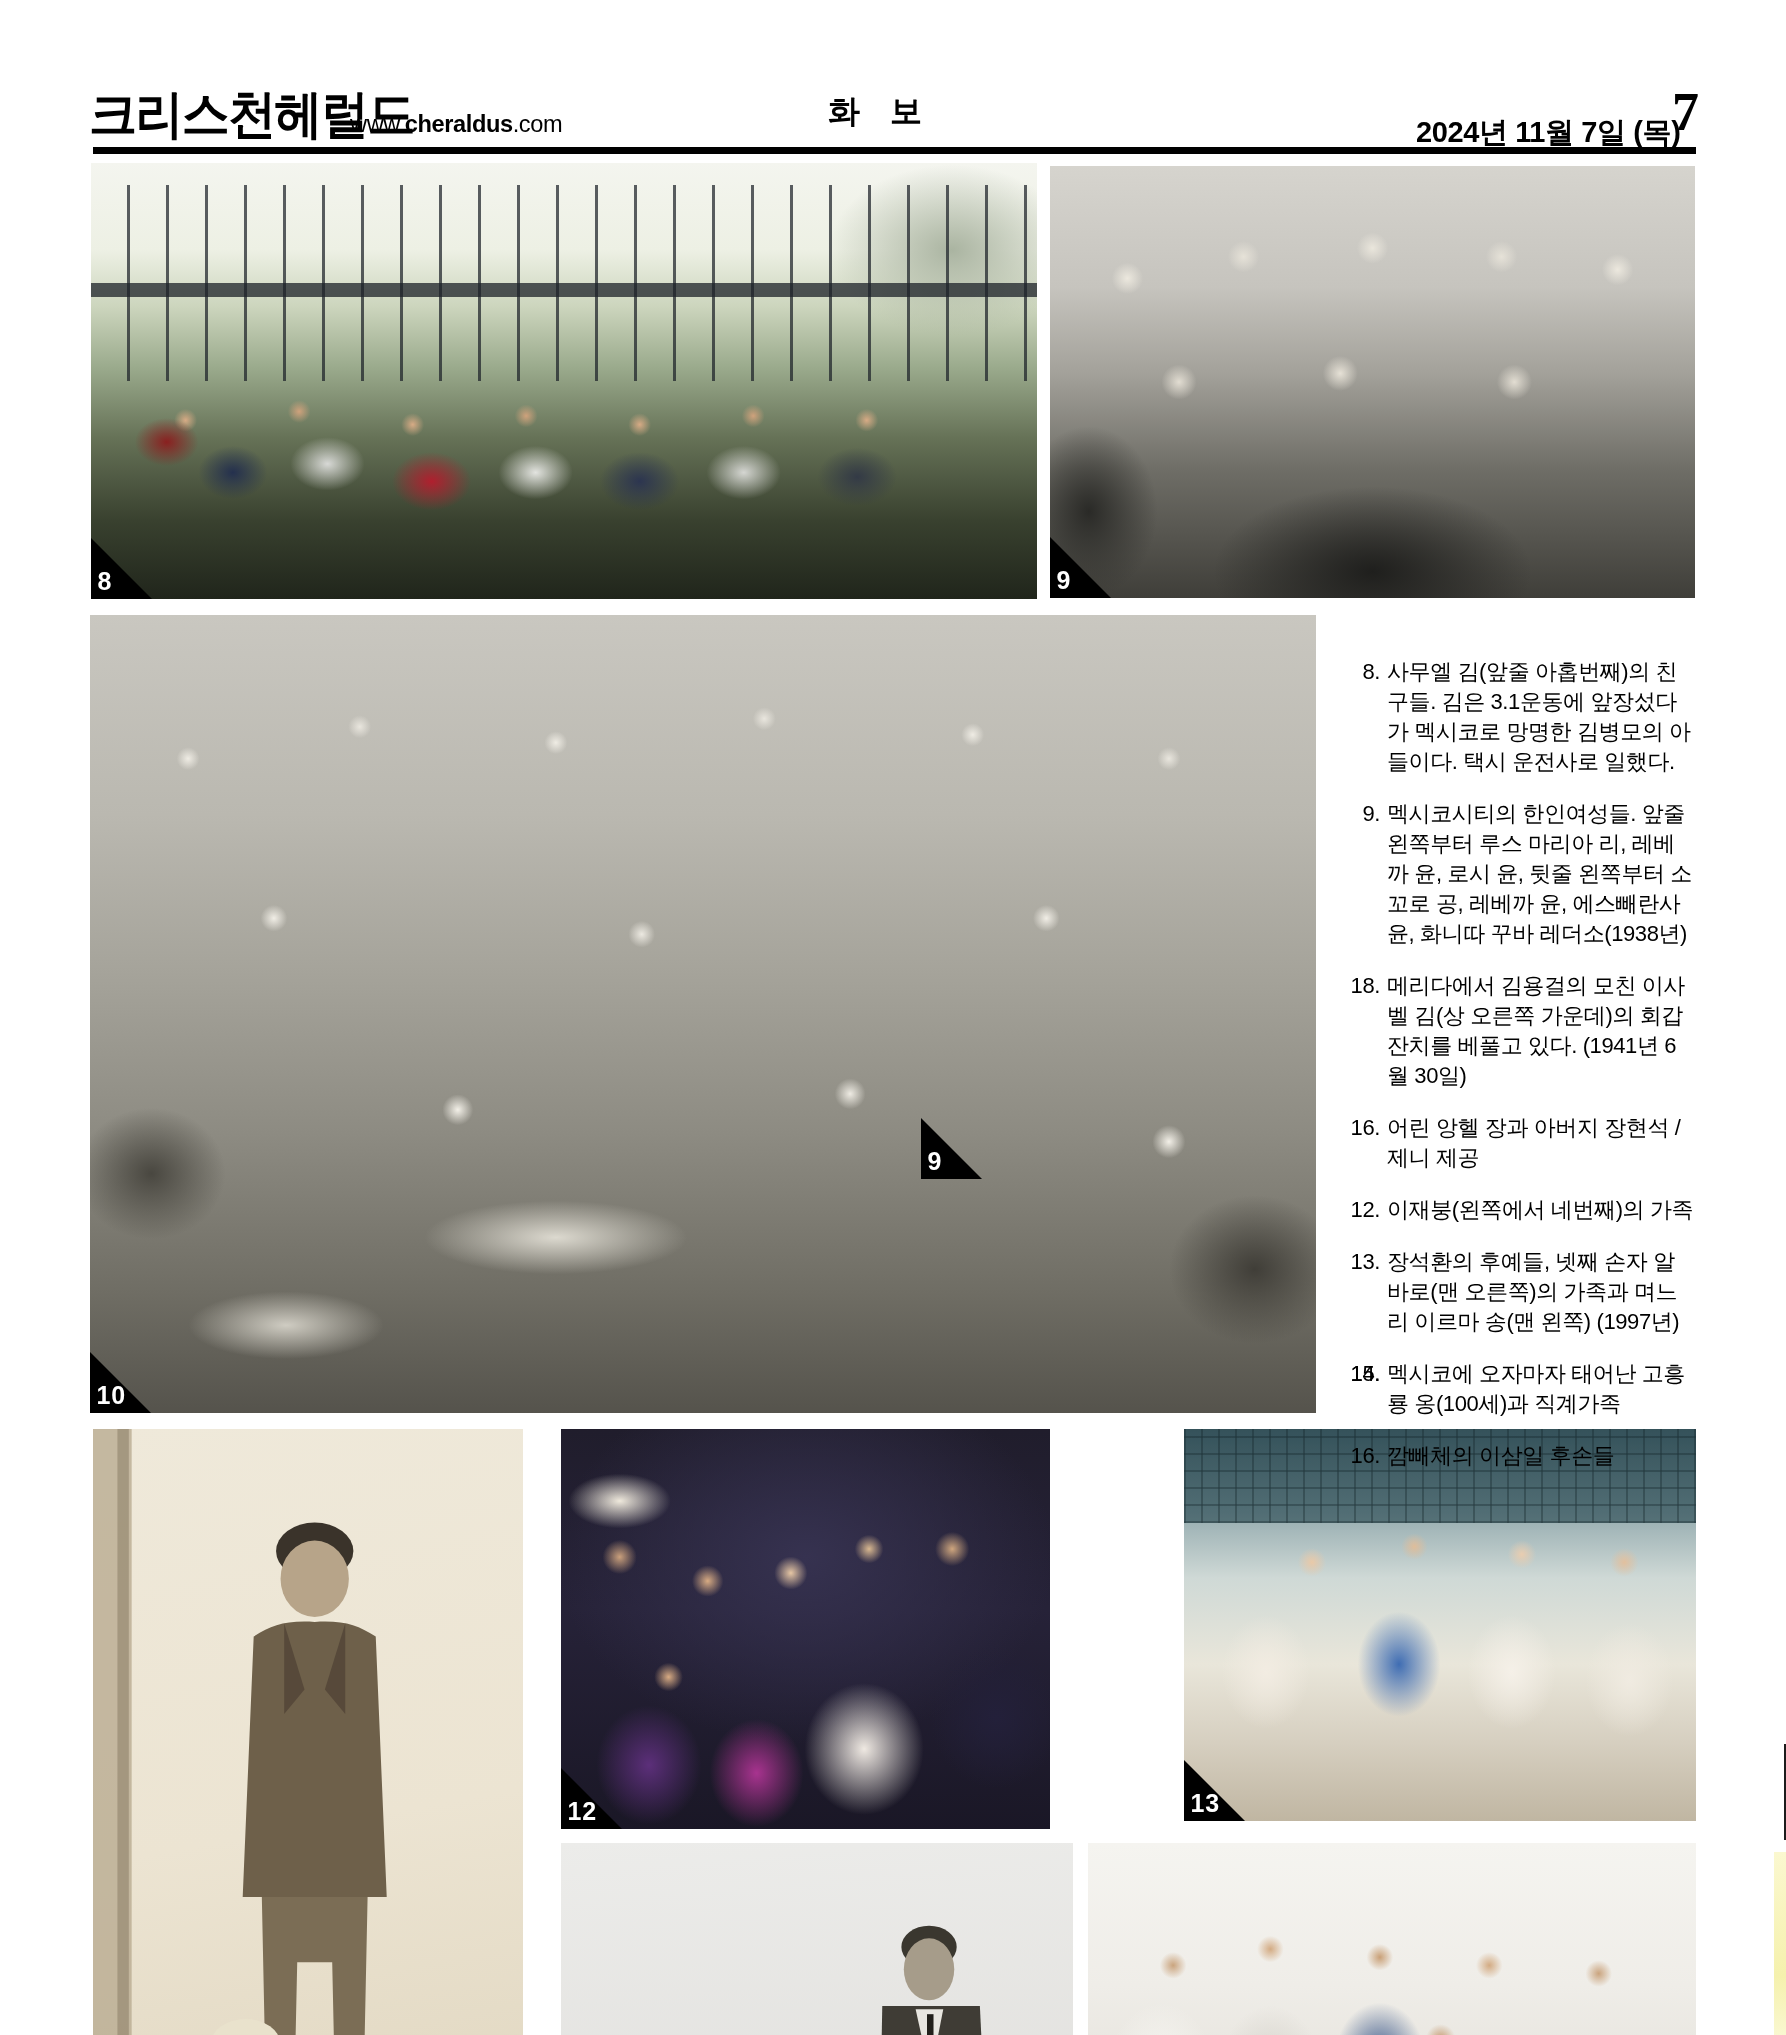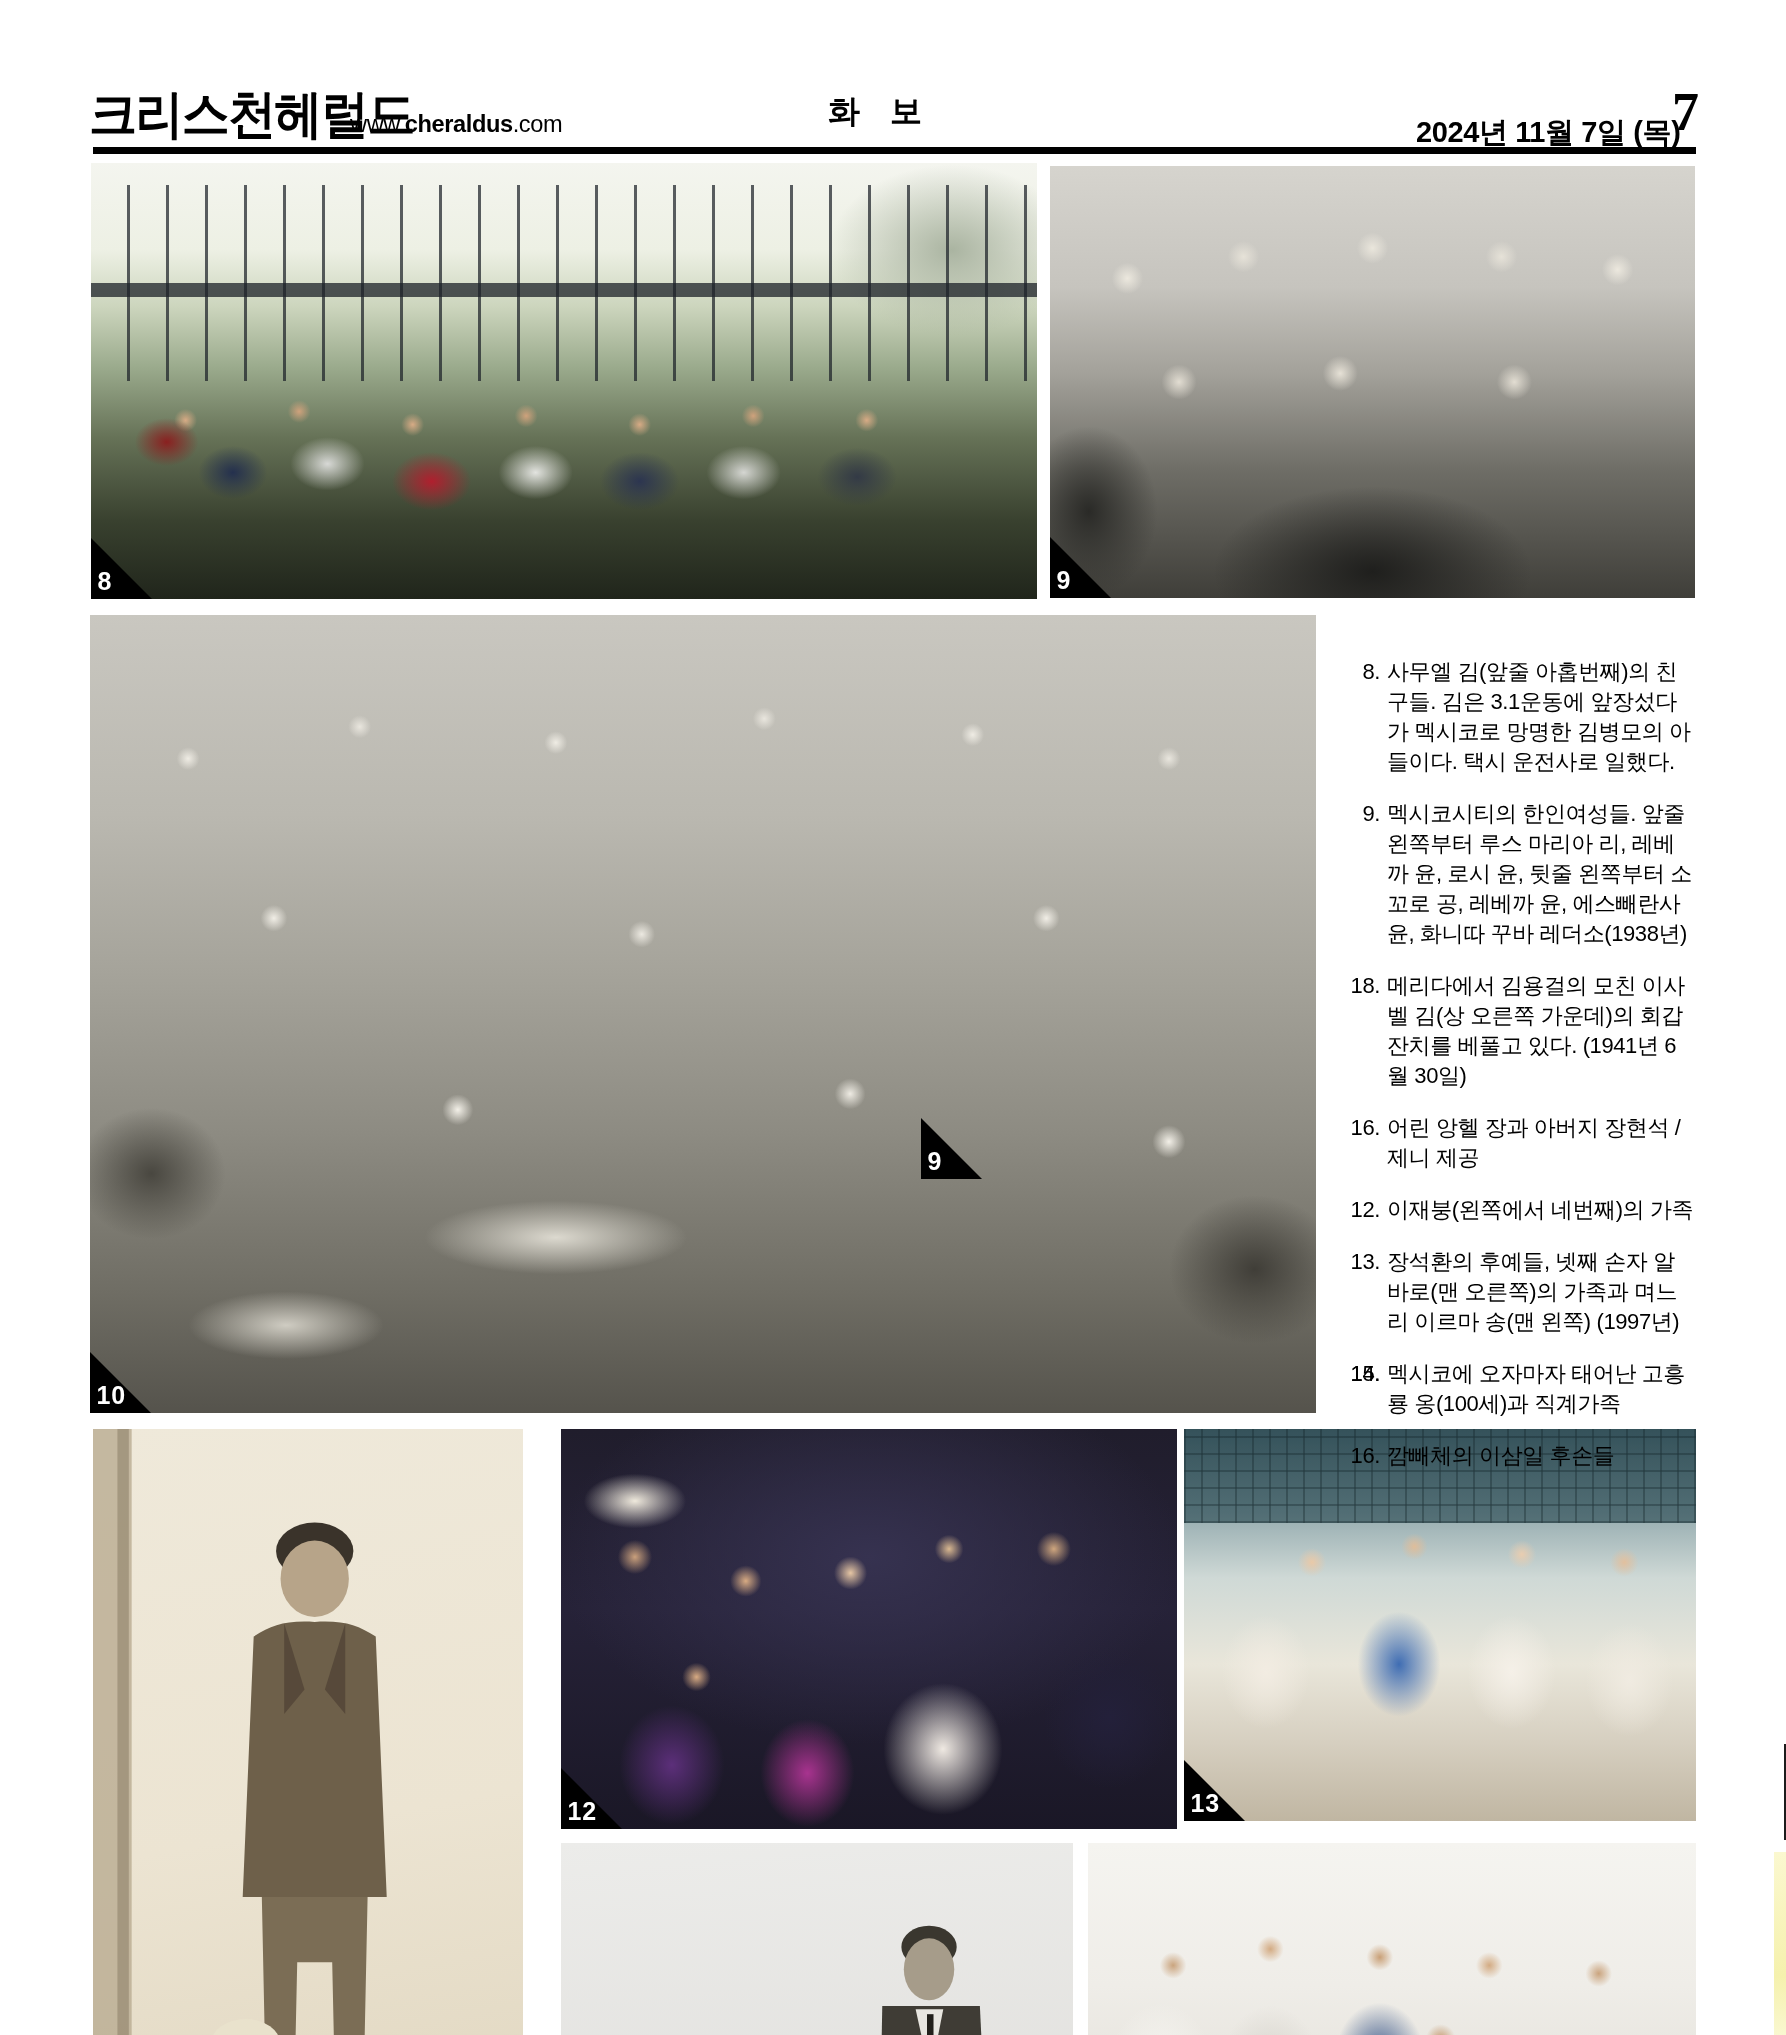--- a/index.html
+++ b/index.html
@@ -23,21 +23,21 @@
   .photo-label{position:absolute;left:0;bottom:0;width:61px;height:61px;background:#000;
                clip-path:polygon(0 0,100% 100%,0 100%);}
   .photo-label span{position:absolute;left:6.5px;bottom:4.9px;color:#fff;font-weight:700;
                     font-size:25px;line-height:1;letter-spacing:0.8px;}
   .photo-label.mid{left:831px;top:503px;bottom:auto;}
 
   #photo-8 {left:91px; top:163px; width:946px;height:436px;}
   #photo-9 {left:1050px;top:166px; width:645px;height:432px;}
   #photo-10{left:90px; top:615px;width:1226px;height:798px;}
   #photo-11{left:93px; top:1429px;width:430px;height:1168px;}
-  #photo-12{left:561px;top:1429px;width:616px;height:400px;text-align:right;}
+  #photo-12{left:561px;top:1429px;width:489px;height:400px;text-align:right;}
   #photo-13{left:1184px;top:1429px;width:512px;height:392px;}
   #photo-14{left:561px;top:1843px;width:512px;height:754px;}
   #photo-15{left:1088px;top:1843px;width:608px;height:408px;}
 
   
   .art8{background:
     radial-gradient(ellipse 175px 122px at 91% 20%, #aab4a1 0%, rgba(170,180,161,0) 70%),
     radial-gradient(ellipse 49px 37px at 8% 64%, #8a2020 0%, rgba(138,32,32,0) 65%),
     radial-gradient(ellipse 53px 41px at 15% 71%, #24304e 0%, rgba(36,48,78,0) 65%),
     radial-gradient(ellipse 57px 41px at 25% 69%, #d8d9d6 0%, rgba(216,217,214,0) 65%),

